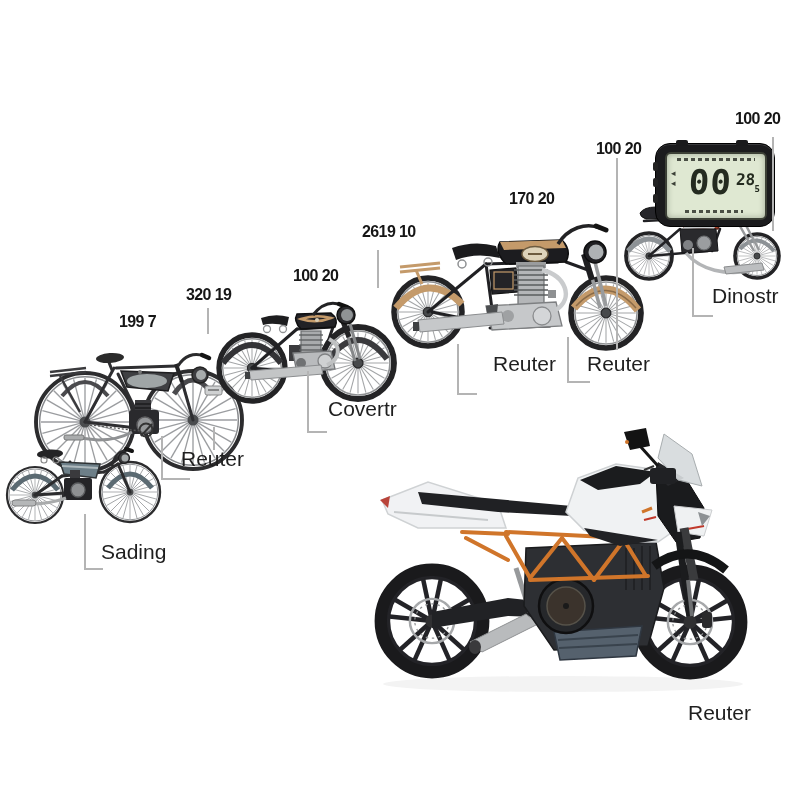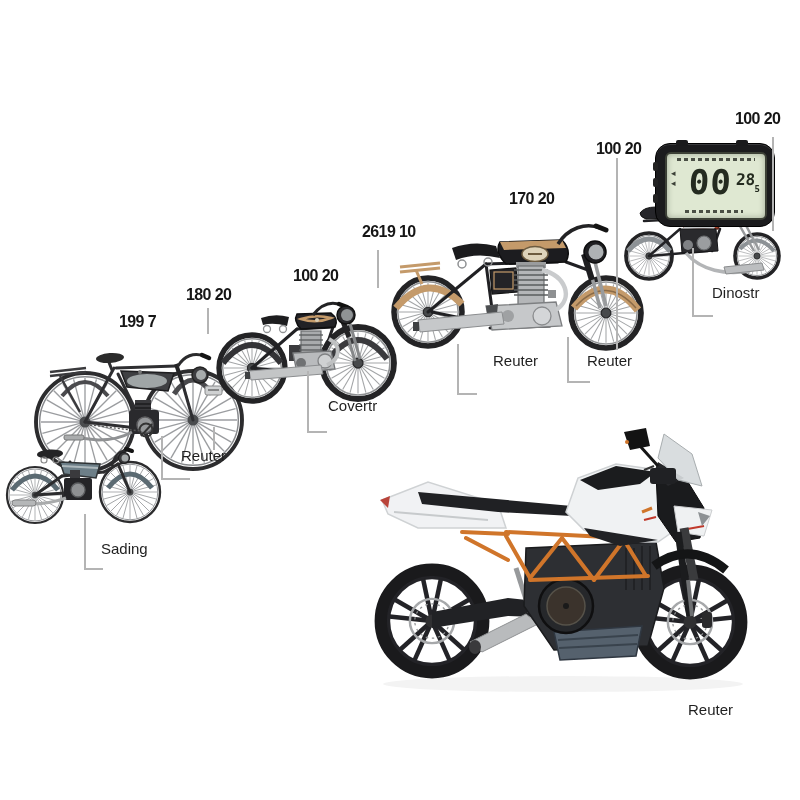--- a/index.html
+++ b/index.html
@@ -5,21 +5,21 @@
   html,body{margin:0;padding:0;background:#ffffff;}
   #canvas{
     position:relative;width:800px;height:800px;background:#ffffff;overflow:hidden;
     font-family:"Liberation Sans","DejaVu Sans",sans-serif;
   }
   .year{
     position:absolute;font-weight:bold;font-size:16px;letter-spacing:-0.6px;
     color:var(--label-dark,#161616);white-space:nowrap;
   }
   .name{
-    position:absolute;font-size:15px;font-weight:400;
+    position:absolute;font-size:21px;font-weight:400;
     color:var(--name-dark,#1f1f1f);white-space:nowrap;
   }
   .conn{position:absolute;background:var(--connector,#b4b4b4);}
   .bike{position:absolute;overflow:visible;}
   
   .speedo{
     position:absolute;left:655px;top:143px;width:118px;height:82px;
     background:#1b1b1d;border-radius:15px;border:1px solid #000;
     box-shadow:inset 0 1px 0 #3a3a3c;
   }
@@ -399,21 +399,21 @@
   <div class="conn" style="left:457px;top:344px;width:2px;height:51px"></div>
   <div class="conn" style="left:457px;top:393px;width:20px;height:2px"></div>
   <div class="conn" style="left:567px;top:337px;width:2px;height:46px"></div>
   <div class="conn" style="left:567px;top:381px;width:23px;height:2px"></div>
   <div class="conn" style="left:692px;top:248px;width:2px;height:69px"></div>
   <div class="conn" style="left:692px;top:315px;width:21px;height:2px"></div>
   <div class="conn" style="left:616px;top:158px;width:2px;height:192px"></div>
   <div class="conn" style="left:772px;top:137px;width:2px;height:94px"></div>
 
   <div class="year" style="left:119px;top:313px">199 7</div>
-  <div class="year" style="left:186px;top:286px">180 20</div>
+  <div class="year" style="left:186px;top:286px">320 19</div>
   <div class="year" style="left:293px;top:267px">100 20</div>
   <div class="year" style="left:362px;top:223px">2619 10</div>
   <div class="year" style="left:509px;top:190px">170 20</div>
   <div class="year" style="left:596px;top:140px">100 20</div>
   <div class="year" style="left:735px;top:110px">100 20</div>
 
   <div class="name" style="left:101px;top:540px">Sading</div>
   <div class="name" style="left:181px;top:447px">Reuter</div>
   <div class="name" style="left:328px;top:397px">Covertr</div>
   <div class="name" style="left:493px;top:352px">Reuter</div>

